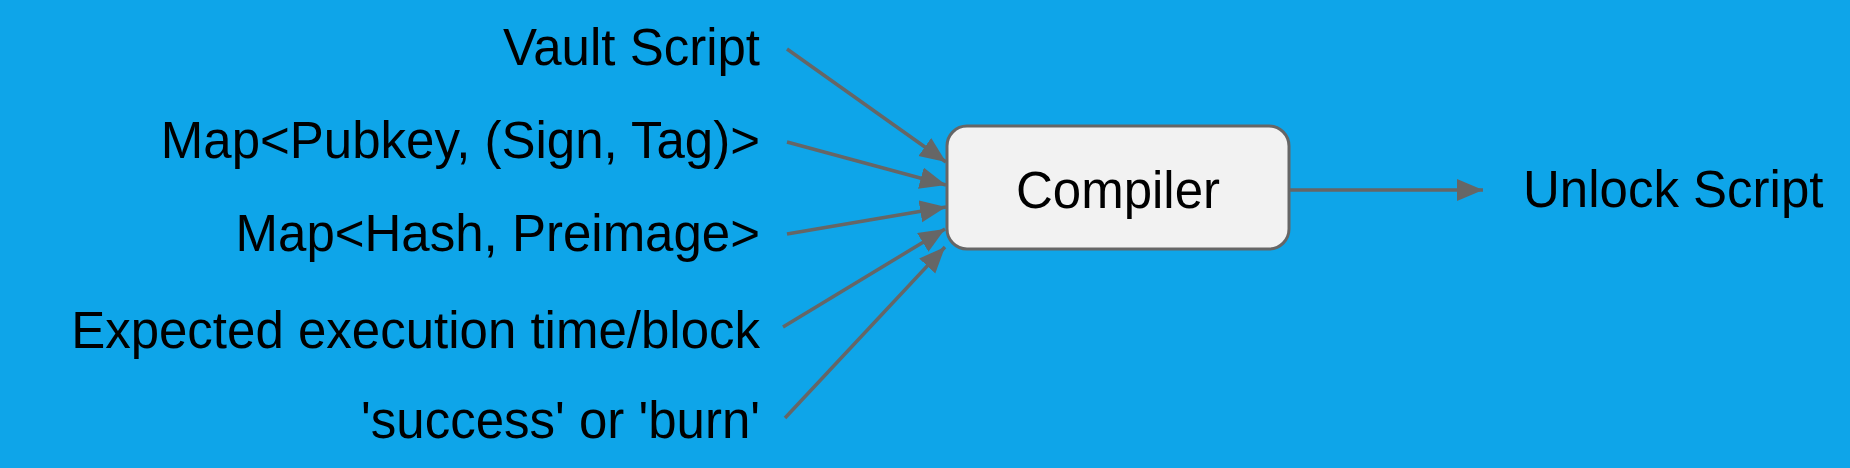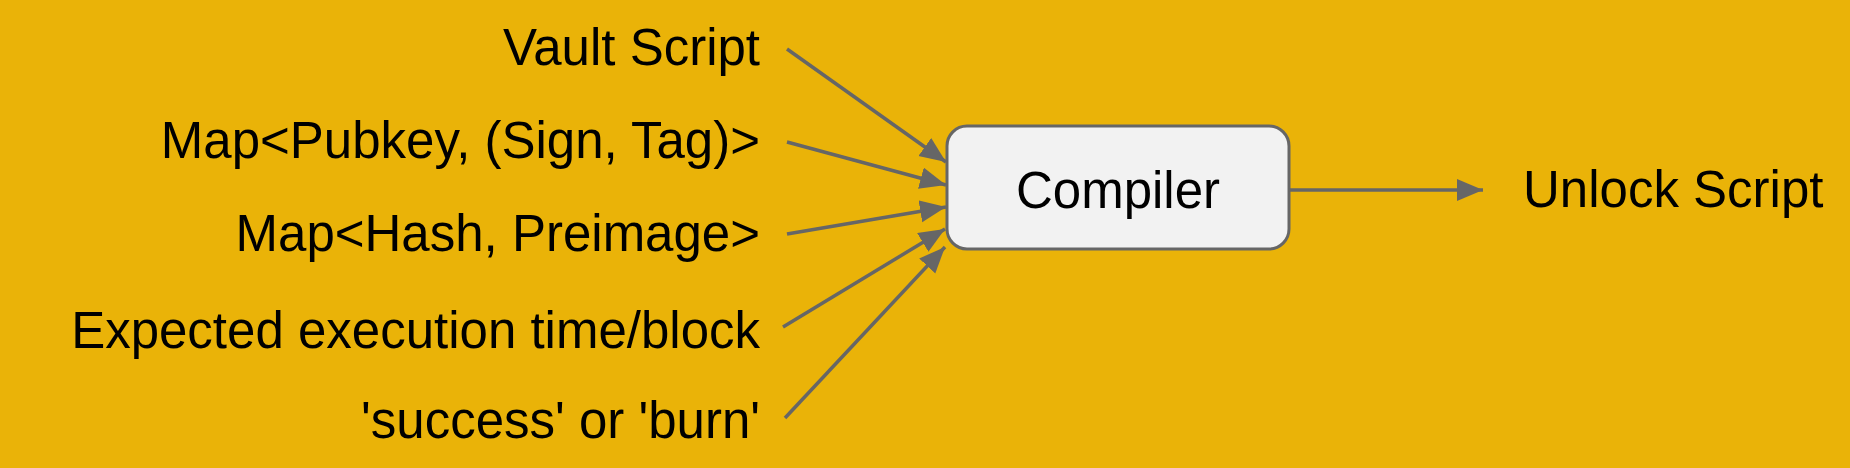--- a/index.html
+++ b/index.html
@@ -4,21 +4,21 @@
 <style>
   html, body {
     margin: 0;
     padding: 0;
     background: #ffffff;
   }
   .stage {
     position: relative;
     width: 1850px;
     height: 468px;
-    background: #eab308;
+    background: #0ea5e9;
     overflow: hidden;
   }
   svg.diagram {
     display: block;
     width: 1850px;
     height: 468px;
   }
   svg.diagram text {
     font-family: "Liberation Sans", sans-serif;
     font-size: 51px;

